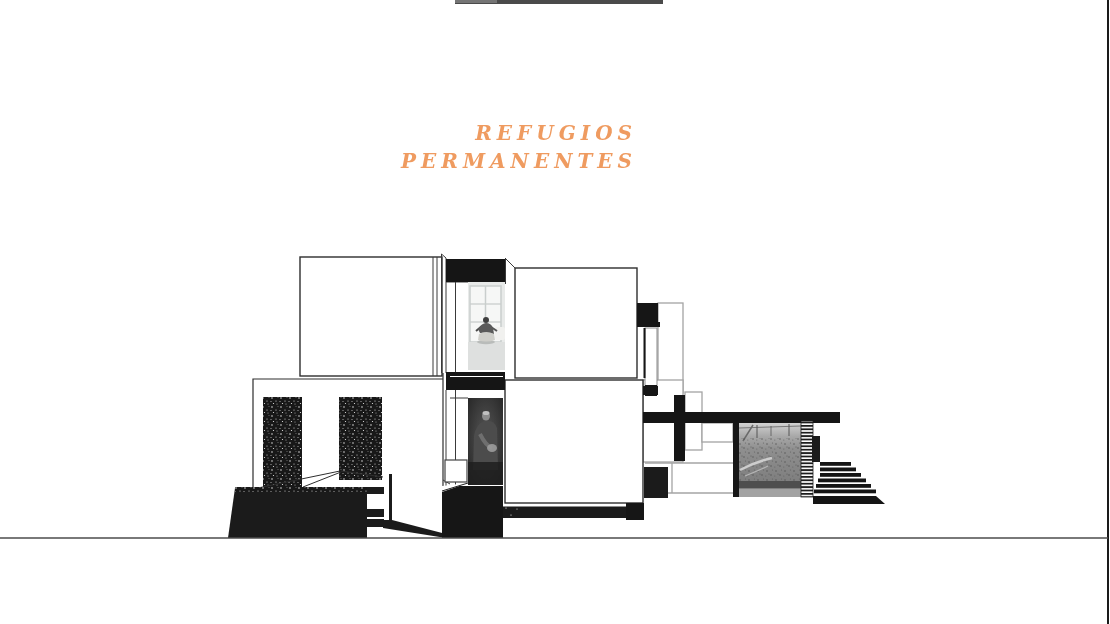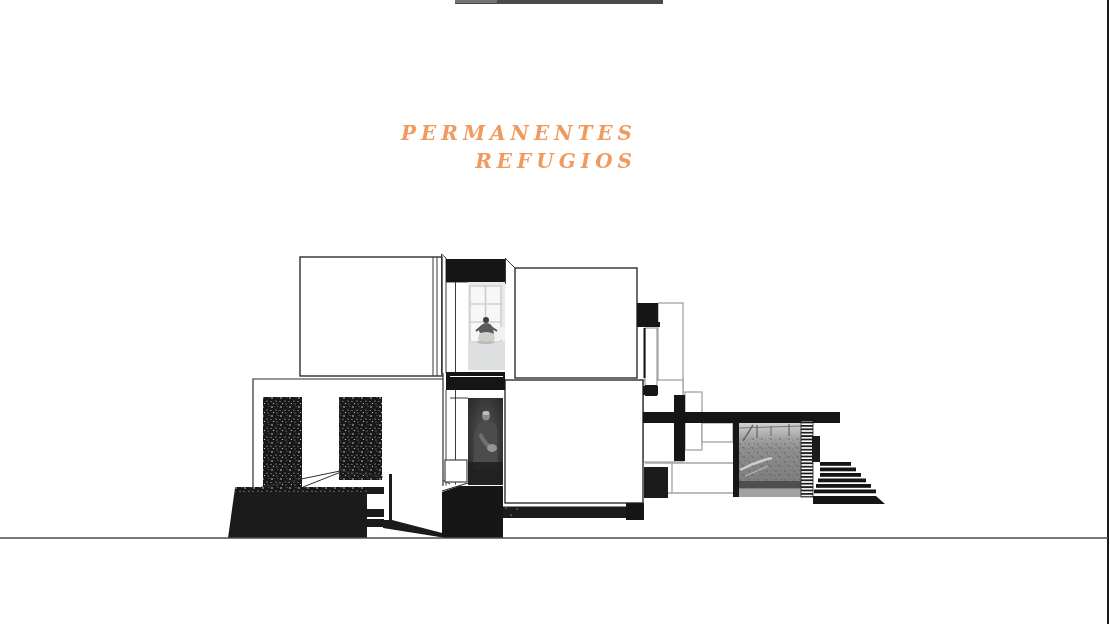--- a/index.html
+++ b/index.html
@@ -215,17 +215,17 @@
       <rect x="818" y="478.5" width="48" height="3.8"></rect>
       <rect x="816" y="484" width="55" height="3.8"></rect>
       <rect x="814" y="489.5" width="62" height="3.8"></rect>
       <polygon points="813,496 876,496 885,504 813,504"></polygon>
     </g>
 
     <line x1="0" y1="538" x2="1108" y2="538" stroke="#4d4d4d" stroke-width="1.3"></line>
   </svg>
 
   <div class="slide-title">
+    <div>REFUGIOS</div>
     <div>PERMANENTES</div>
-    <div>REFUGIOS</div>
   </div>
 
 </div>
 
 </body></html>

